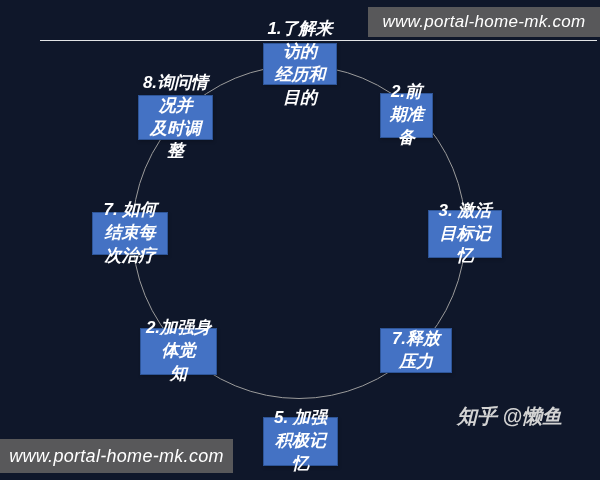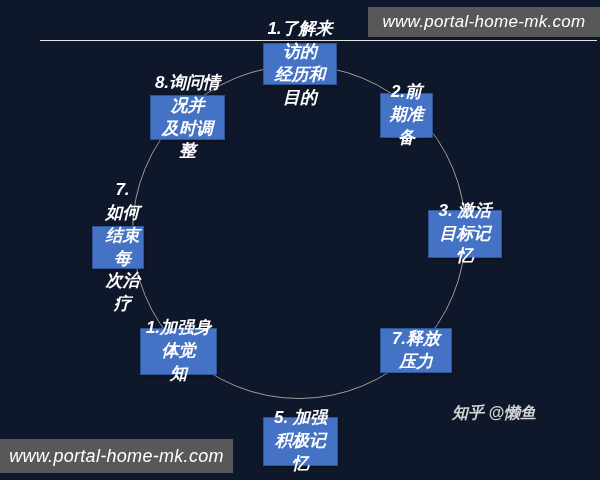--- a/index.html
+++ b/index.html
@@ -53,23 +53,23 @@
     font-size: 18px;
   }
 
   
   .credit {
     position: absolute;
     left: 452px;
     top: 403px;
     width: 110px;
     color: #d3d3d3;
-    font-size: 16px;
+    font-size: 20px;
     font-weight: bold;
-    text-align: left;
+    text-align: right;
     white-space: nowrap;
   }
 
   
   .cycle-circle {
     position: absolute;
     left: 132px;
     top: 65px;
     width: 334px;
     height: 334px;
@@ -96,22 +96,22 @@
     white-space: pre-line;
     box-shadow: 1px 2px 3px rgba(0,0,0,0.18);
     padding: 2px 3px;
   }
   .step-1 { left: 263px; top: 43px;  width: 74px; height: 42px; }
   .step-2 { left: 380px; top: 93px;  width: 53px; height: 45px; }
   .step-3 { left: 428px; top: 210px; width: 74px; height: 48px; }
   .step-4 { left: 380px; top: 328px; width: 72px; height: 45px; }
   .step-5 { left: 263px; top: 373px; width: 75px; height: 49px; margin-top: 44px; }
   .step-6 { left: 140px; top: 328px; width: 77px; height: 47px; }
-  .step-7 { left: 92px;  top: 226px; width: 52px; height: 43px; padding-left: 12px; }
-  .step-8 { left: 138px; top: 95px;  width: 75px; height: 45px; margin-left: 12px; }
+  .step-7 { left: 92px;  top: 212px; width: 76px; height: 43px; }
+  .step-8 { left: 138px; top: 95px;  width: 75px; height: 45px; }
 </style>
 </head>
 <body>
 
 <div id="stage">
 
   <div class="top-line"></div>
 
   <div class="wm-bar wm-top">
     <span>www.portal-home-mk.com</span>
@@ -131,21 +131,21 @@
 忆</span>
   </div>
   <div class="step step-4">
     <span>7.释放压力</span>
   </div>
   <div class="step step-5">
     <span>5. 加强积极记
 忆</span>
   </div>
   <div class="step step-6">
-    <span>1.加强身体觉
+    <span>2.加强身体觉
 知</span>
   </div>
   <div class="step step-7">
     <span>7. 如何结束每
 次治疗</span>
   </div>
   <div class="step step-8">
     <span>8.询问情况并
 及时调整</span>
   </div>

